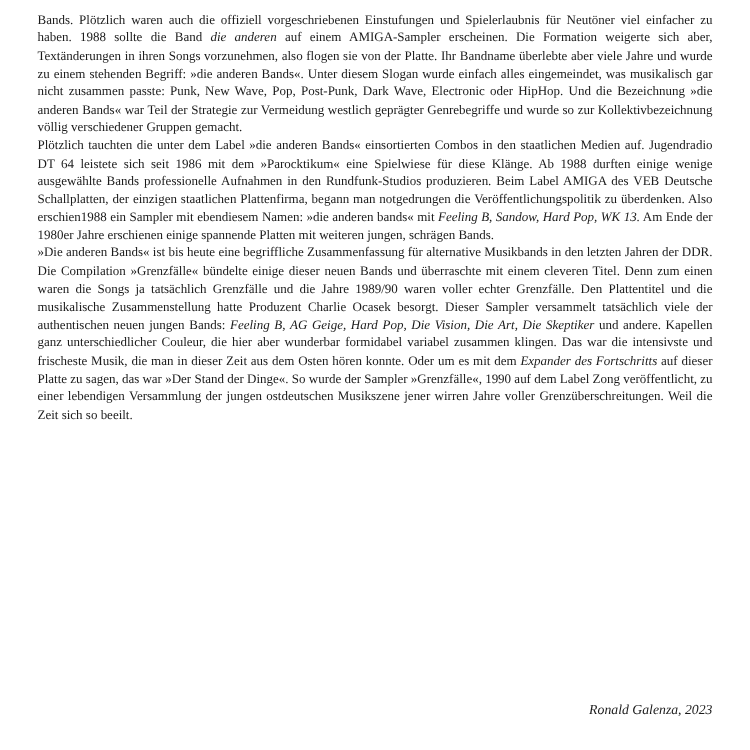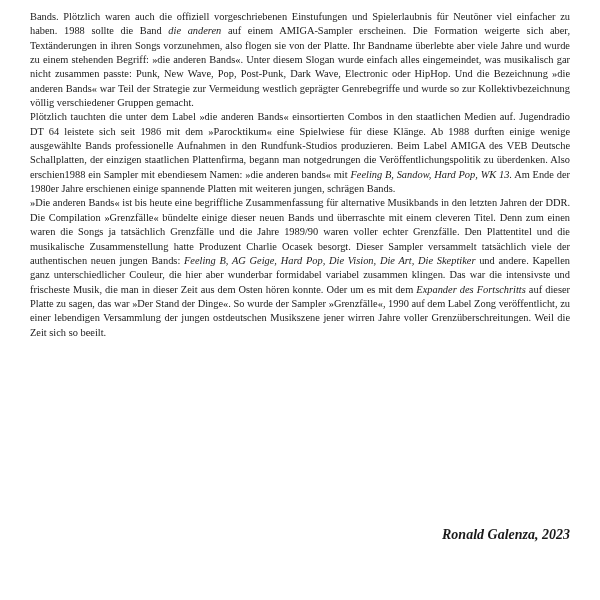--- a/index.html
+++ b/index.html
@@ -35,26 +35,25 @@
   }
   .body-text p + p {
     margin-top: 0;
   }
   .it {
     font-style: italic;
   }
   .signature {
     position: absolute;
     right: 30px;
-    top: 527px;
-    font-size: 14px;
+    top: 562px;
+    font-size: 11px;
     font-style: italic;
     text-align: right;
     white-space: nowrap;
-    font-weight: bold;
   }
 </style>
 </head>
 <body>
 
 <div class="page">
 
   <div class="body-text">
     <p><span>Bands. Plötzlich waren auch die offiziell vorgeschriebenen Einstufungen und Spielerlaubnis für Neutöner viel einfacher zu haben. 1988 sollte die Band </span><span class="it">die anderen</span><span> auf einem AMIGA-Sampler erscheinen. Die Formation weigerte sich aber, Textänderungen in ihren Songs vorzunehmen, also flogen sie von der Platte. Ihr Bandname überlebte aber viele Jahre und wurde zu einem stehenden Begriff: »die anderen Bands«. Unter diesem Slogan wurde einfach alles eingemeindet, was musikalisch gar nicht zusammen passte: Punk, New Wave, Pop, Post-Punk, Dark Wave, Electronic oder HipHop. Und die Bezeichnung »die anderen Bands« war Teil der Strategie zur Vermeidung westlich geprägter Genrebegriffe und wurde so zur Kollektivbezeichnung völlig verschiedener Gruppen gemacht.</span></p>
     <p><span>Plötzlich tauchten die unter dem Label »die anderen Bands« einsortierten Combos in den staatlichen Medien auf. Jugendradio DT 64 leistete sich seit 1986 mit dem »Parocktikum« eine Spielwiese für diese Klänge. Ab 1988 durften einige wenige ausgewählte Bands professionelle Aufnahmen in den Rundfunk-Studios produzieren. Beim Label AMIGA des VEB Deutsche Schallplatten, der einzigen staatlichen Plattenfirma, begann man notgedrungen die Veröffentlichungspolitik zu überdenken. Also erschien1988 ein Sampler mit ebendiesem Namen: »die anderen bands« mit </span><span class="it">Feeling B, Sandow, Hard Pop, WK 13.</span><span> Am Ende der 1980er Jahre erschienen einige spannende Platten mit weiteren jungen, schrägen Bands.</span></p>

